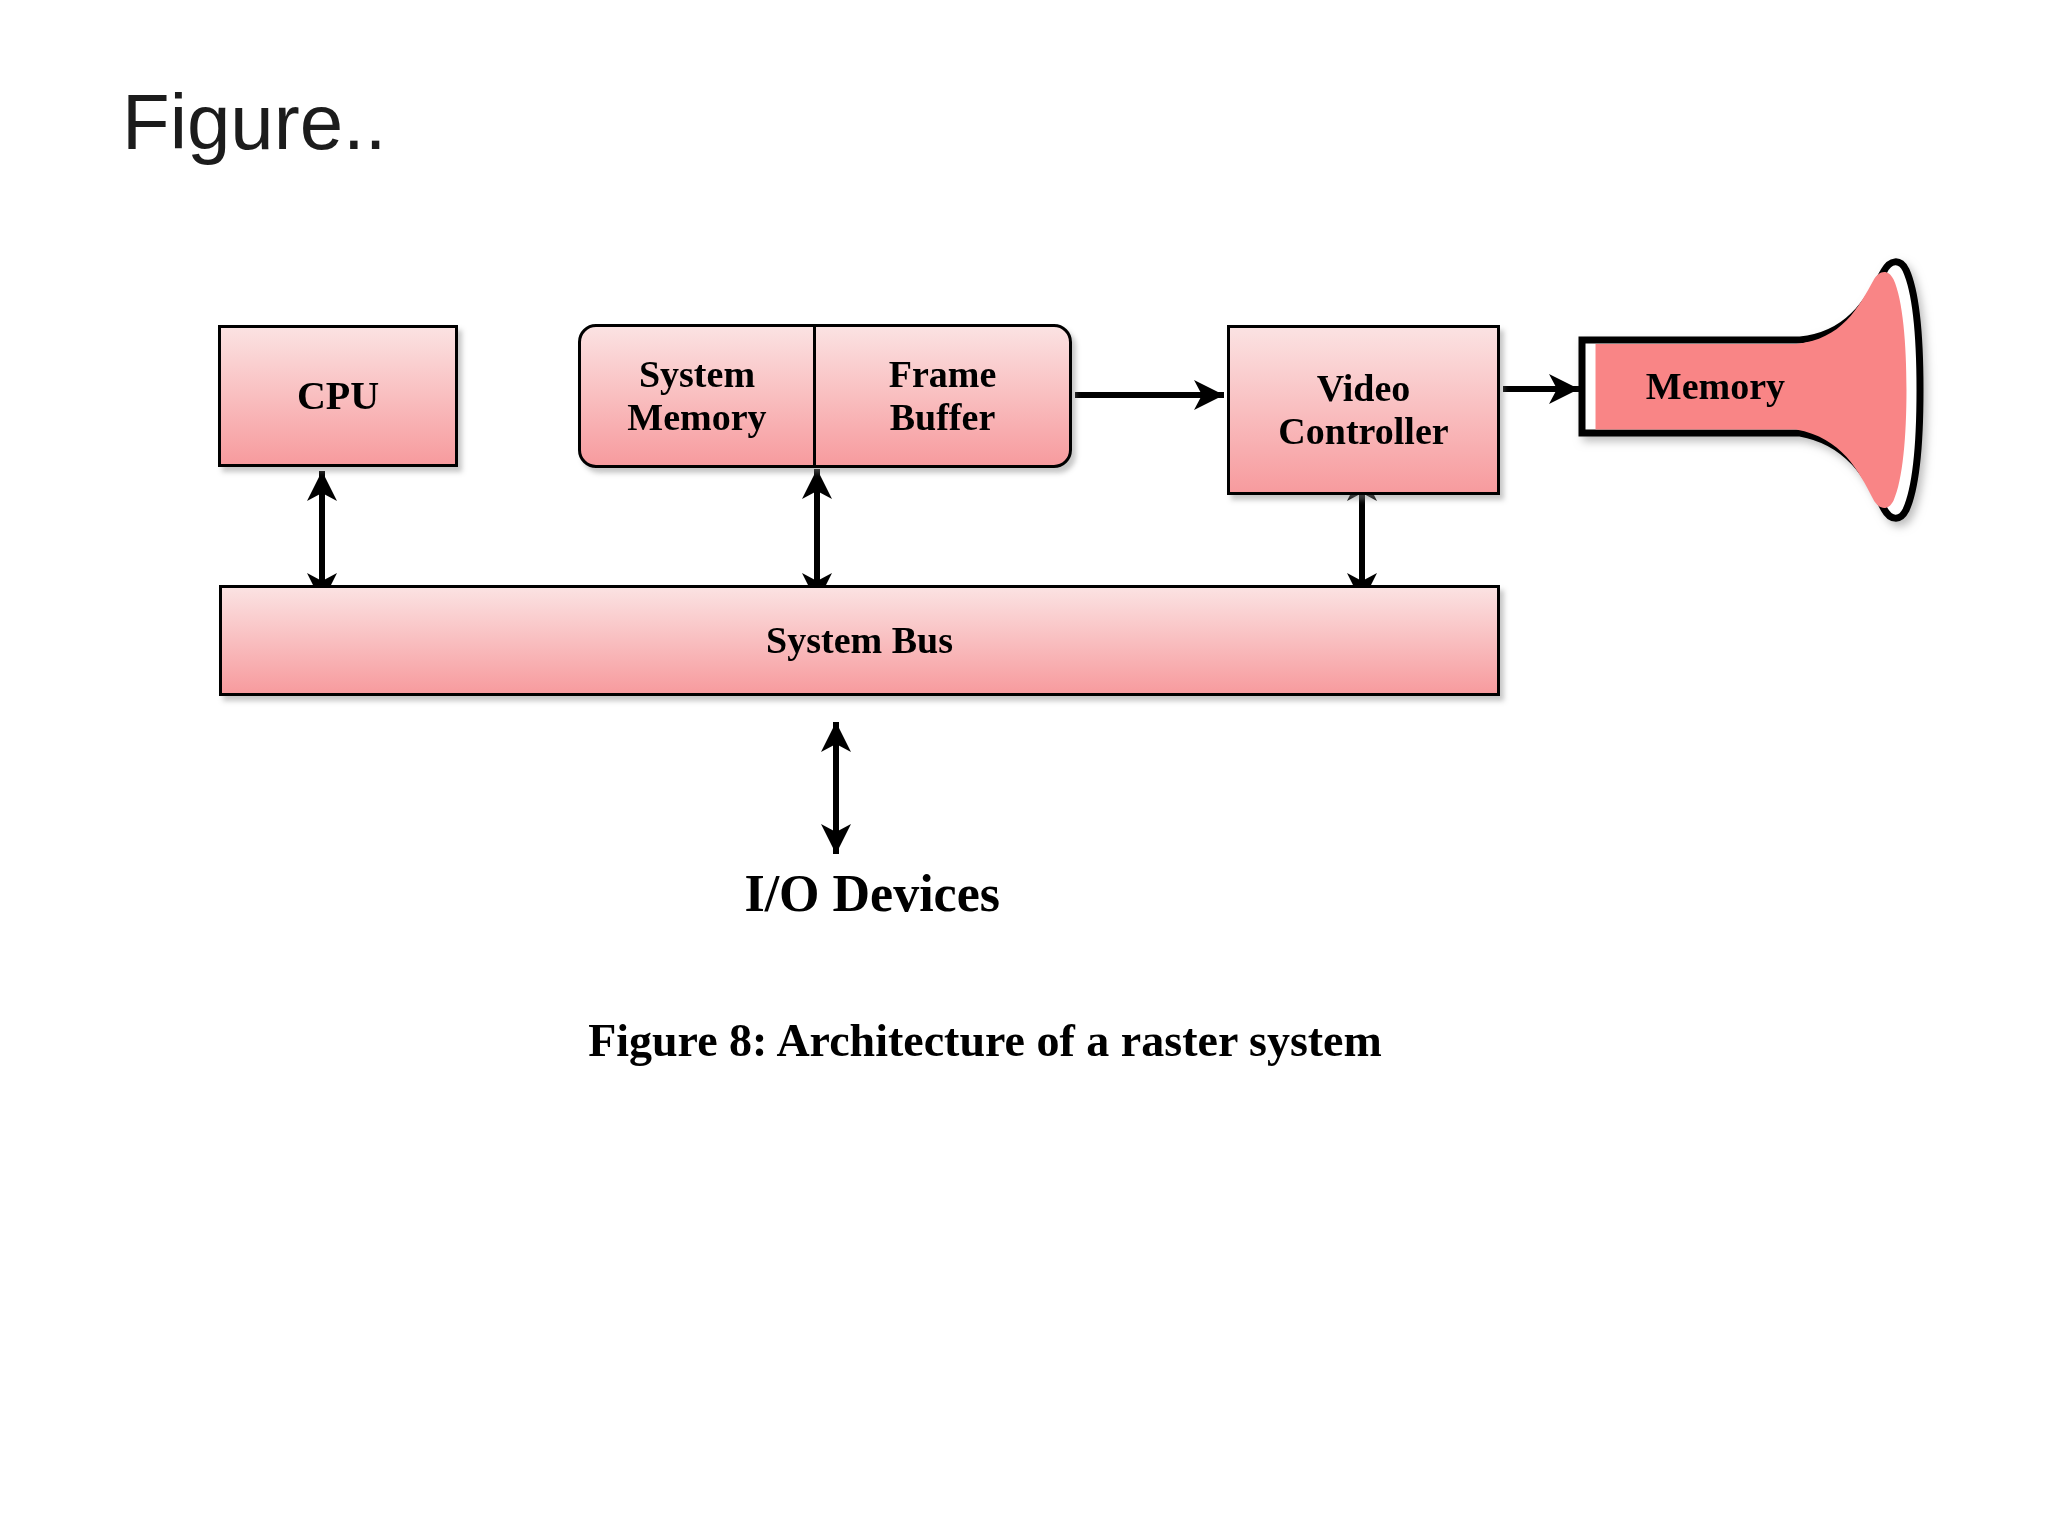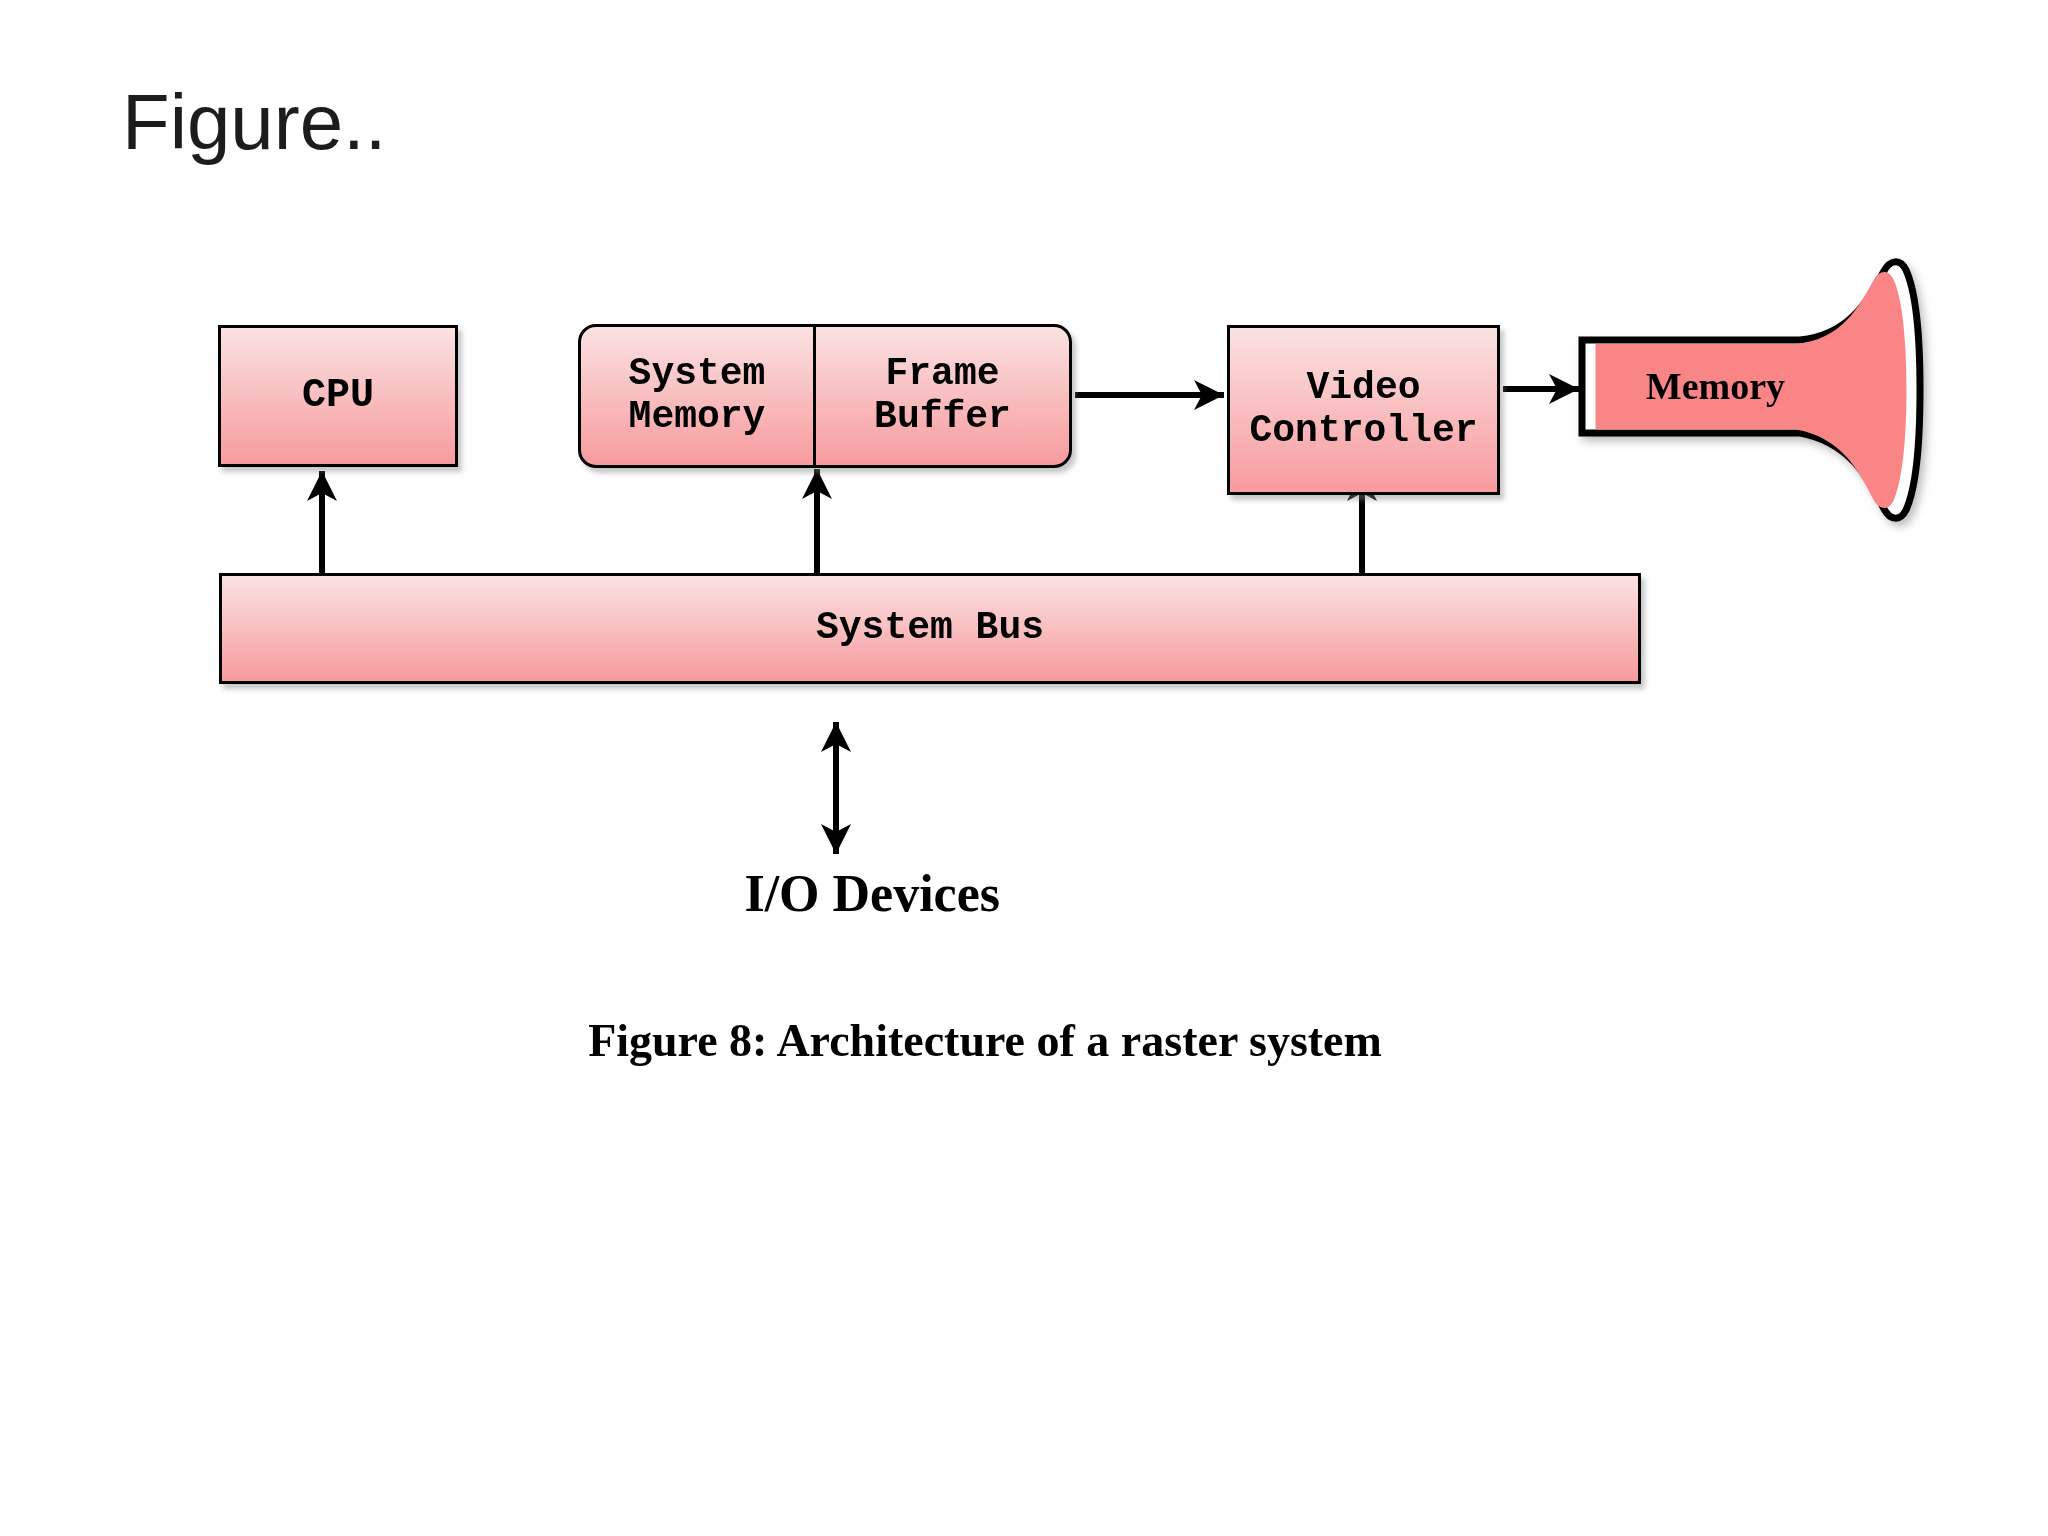--- a/index.html
+++ b/index.html
@@ -11,30 +11,30 @@
     font-family:"Liberation Sans", sans-serif;
     font-size:78px;font-weight:400;color:#1c1c1c;line-height:1.05;
   }
 
   .box{
     position:absolute;box-sizing:border-box;
     border:3px solid #000;
     background:linear-gradient(to bottom,var(--box-gradient-top,#FBE2E2),var(--box-gradient-bottom,#F79B9E));
     box-shadow:4px 5px 5px rgba(130,130,130,.45);
     display:flex;align-items:center;justify-content:center;
-    font-weight:bold;text-align:center;line-height:1.12;font-family:Liberation Mono, monospace;
+    font-weight:bold;text-align:center;line-height:1.12;
   }
   .box-cpu{left:218px;top:325px;width:240px;height:142px;font-size:40px;}
   .box-group{left:578px;top:324px;width:494px;height:144px;padding:0;display:flex;align-items:stretch;border-radius:18px;}
   .cell{display:flex;align-items:center;justify-content:center;font-weight:bold;
         font-size:38px;text-align:center;line-height:1.12;box-sizing:border-box;}
   .cell-memory{width:235px;border-right:3px solid #000;padding:0 12px;}
   .cell-frame{flex:1;padding:0 26px;}
   .box-video{left:1227px;top:325px;width:273px;height:170px;font-size:38px;padding:0 36px;}
-  .box-bus{left:219px;top:573px;width:1422px;height:111px;font-size:38px;}
+  .box-bus{left:219px;top:585px;width:1281px;height:111px;font-size:38px;}
 
   .monitor-label{
     position:absolute;left:1598px;top:362px;width:235px;height:48px;
     display:flex;align-items:center;justify-content:center;
     font-size:38px;font-weight:bold;
   }
   .io-label{
     position:absolute;left:700px;top:864px;width:300px;
     text-align:right;font-size:52px;font-weight:bold;
   }

